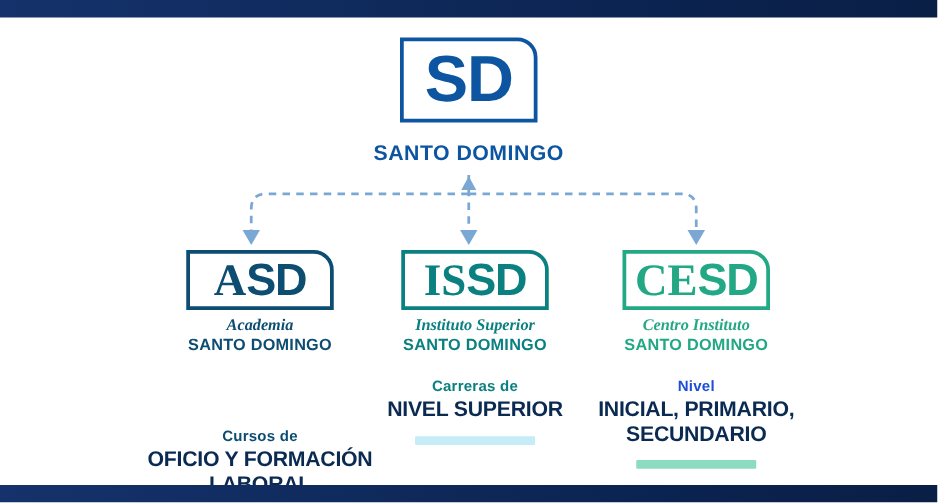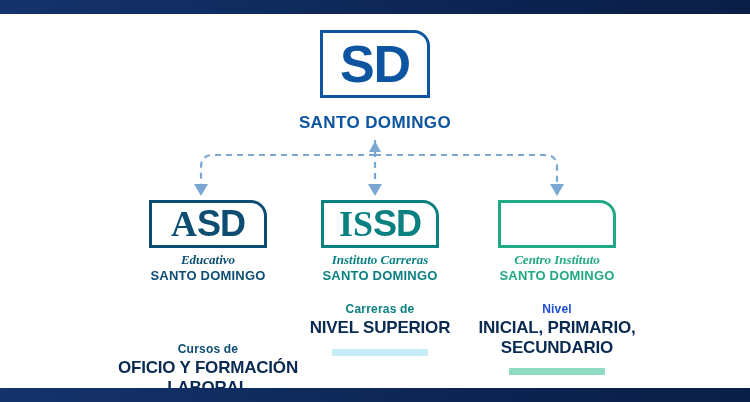--- a/index.html
+++ b/index.html
@@ -123,36 +123,37 @@
       <polygon points="375,196 368,184 382,184"></polygon>
       <polygon points="557,196 550,184 564,184"></polygon>
     </g>
   </svg>
 
   <div class="node c-asd" id="node-asd">
     <div class="frame">
       <div class="box"></div>
       <div class="letters"><span class="ser">A</span><span class="san">SD</span></div>
     </div>
-    <div class="sub-italic">Educativo</div>
+    <div class="sub-italic">Academia</div>
     <div class="sub-name">SANTO DOMINGO</div>
   </div>
 
   <div class="node c-issd" id="node-issd">
     <div class="frame">
       <div class="box"></div>
       <div class="letters"><span class="ser">IS</span><span class="san">SD</span></div>
     </div>
-    <div class="sub-italic">Instituto Carreras</div>
+    <div class="sub-italic">Instituto Superior</div>
     <div class="sub-name">SANTO DOMINGO</div>
   </div>
 
   <div class="node c-cesd" id="node-cesd">
     <div class="frame">
       <div class="box"></div>
+      <div class="letters"><span class="ser">CE</span><span class="san">SD</span></div>
     </div>
     <div class="sub-italic">Centro Instituto</div>
     <div class="sub-name">SANTO DOMINGO</div>
   </div>
 
   <div class="desc" id="desc-asd">
     <div class="kicker">Cursos de</div>
     <div class="main">OFICIO Y FORMACIÓN LABORAL</div>
     <div class="rule"></div>
   </div>

